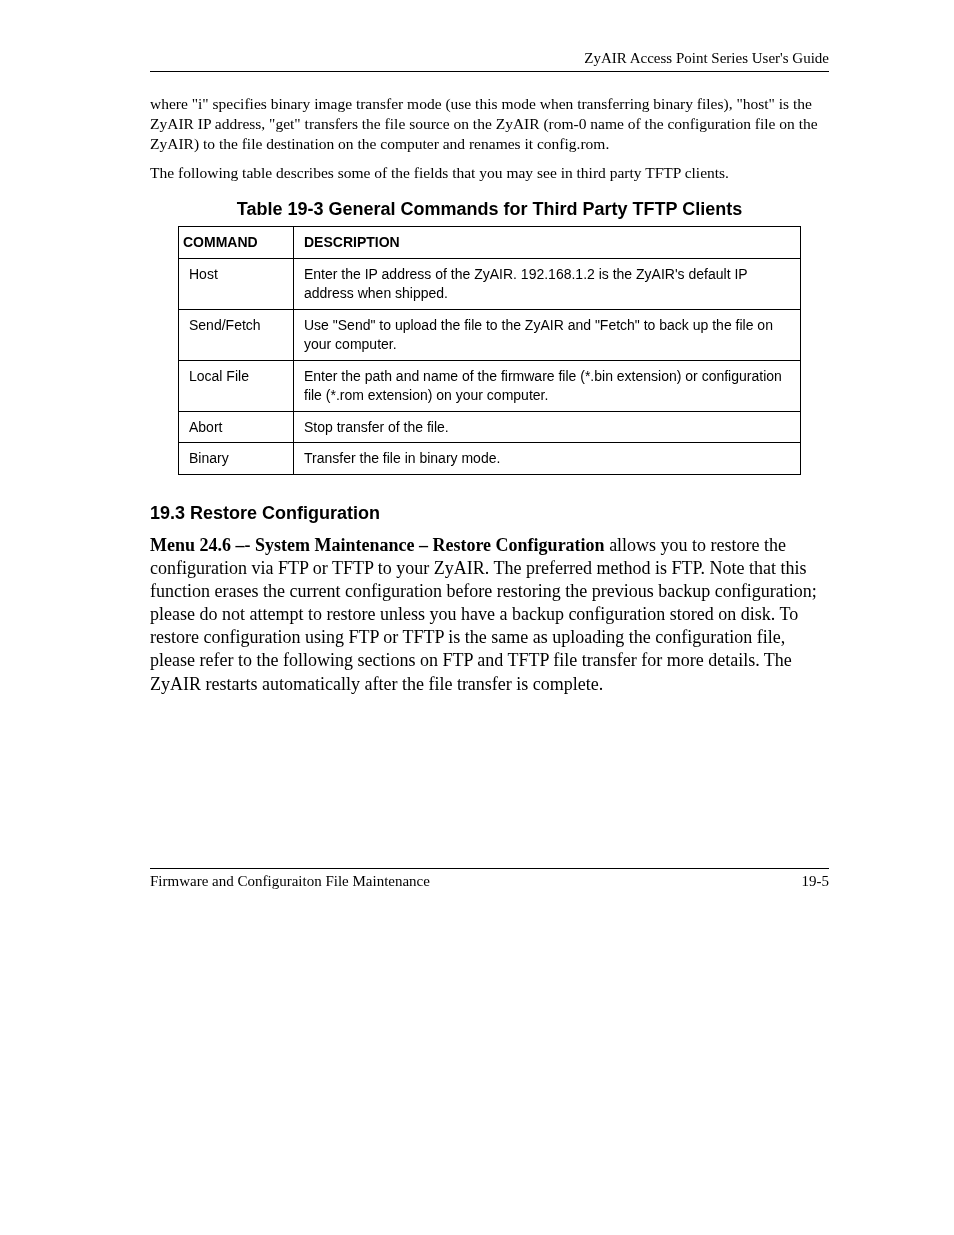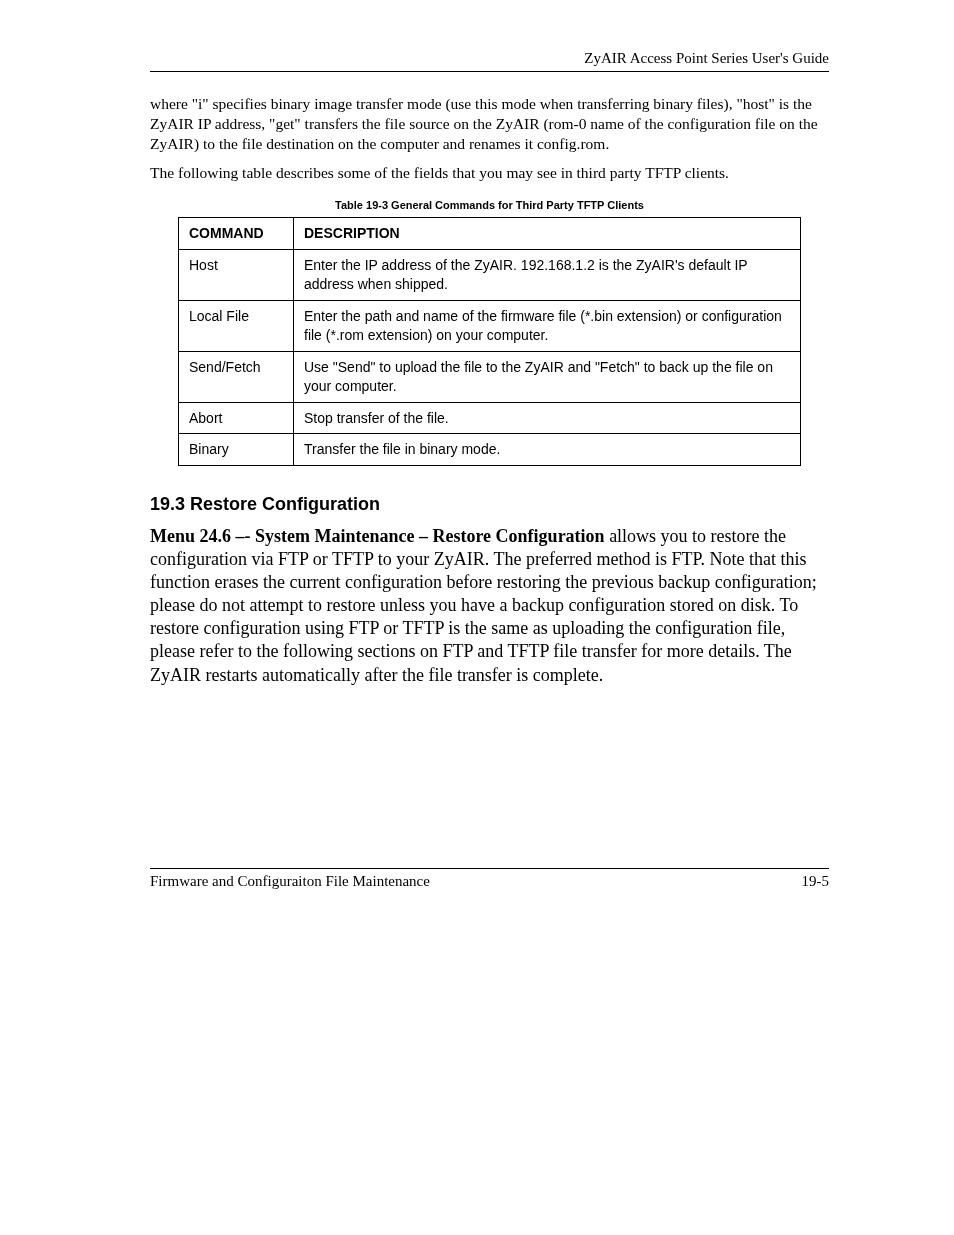--- a/index.html
+++ b/index.html
@@ -18,21 +18,21 @@
       margin-bottom: 22px;
     }
     .para {
       font-size: 15.5px;
       line-height: 1.28;
       margin-bottom: 10px;
     }
     .table-title {
       font-family: Arial, Helvetica, sans-serif;
       font-weight: bold;
-      font-size: 11px;
+      font-size: 18px;
       text-align: center;
       margin: 16px 0 6px 0;
     }
     .table-wrap {
       padding: 0 28px 0 28px;
       margin-bottom: 28px;
     }
     table {
       border-collapse: collapse;
       width: 100%;
@@ -43,21 +43,21 @@
       border: 1px solid #000;
       padding: 6px 10px 6px 10px;
       vertical-align: top;
       text-align: left;
       line-height: 1.35;
     }
     th {
       text-align: center;
       font-weight: bold;
     }
-    th.col-cmd { width: 115px; text-align: left; padding-left: 10px; }
+    th.col-cmd { width: 115px; text-align: left; padding-left: 4px; }
     th.col-desc { text-align: left; }
     td.cmd { font-weight: normal; }
     h2.section {
       font-family: Arial, Helvetica, sans-serif;
       font-size: 18px;
       font-weight: bold;
       margin: 0 0 10px 0;
     }
     .sec-body {
       font-size: 18px;
@@ -101,26 +101,26 @@
           <th class="col-cmd">COMMAND</th>
           <th class="col-desc">DESCRIPTION</th>
         </tr>
       </thead>
       <tbody>
         <tr>
           <td class="cmd">Host</td>
           <td>Enter the IP address of the ZyAIR. 192.168.1.2 is the ZyAIR's default IP address when shipped.</td>
         </tr>
         <tr>
+          <td class="cmd">Send/Fetch</td>
+          <td>Use "Send" to upload the file to the ZyAIR and "Fetch" to back up the file on your computer.</td>
+        </tr>
+        <tr>
           <td class="cmd">Local File</td>
           <td>Enter the path and name of the firmware file (*.bin extension) or configuration file (*.rom extension) on your computer.</td>
-        </tr>
-        <tr>
-          <td class="cmd">Send/Fetch</td>
-          <td>Use "Send" to upload the file to the ZyAIR and "Fetch" to back up the file on your computer.</td>
         </tr>
         <tr>
           <td class="cmd">Abort</td>
           <td>Stop transfer of the file.</td>
         </tr>
         <tr>
           <td class="cmd">Binary</td>
           <td>Transfer the file in binary mode.</td>
         </tr>
       </tbody>

